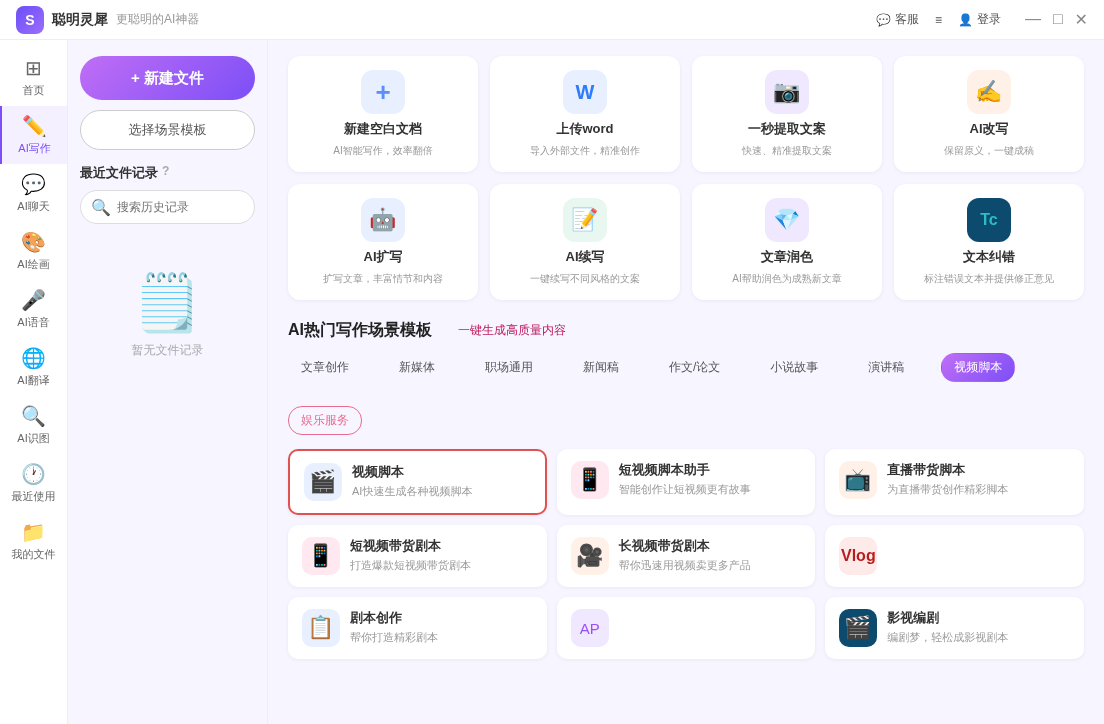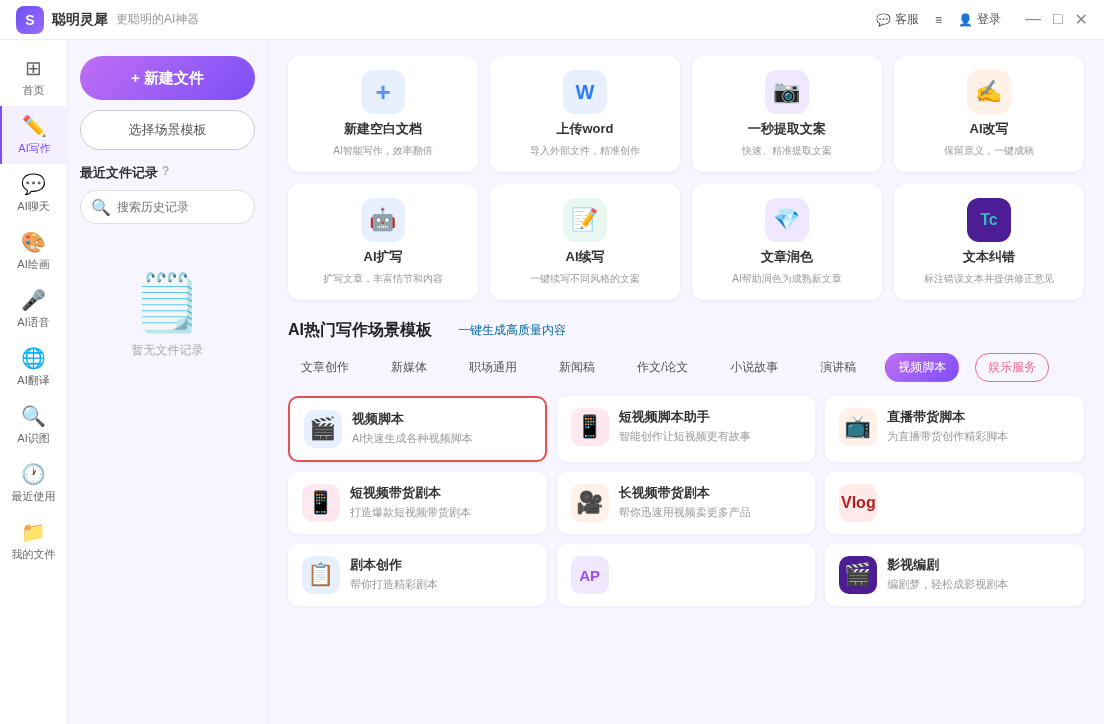--- a/index.html
+++ b/index.html
@@ -84,24 +84,24 @@
     .feature-icon-wrap {
       width: 44px; height: 44px; border-radius: 12px;
       display: flex; align-items: center; justify-content: center; font-size: 22px;
     }
     .feature-title { font-size: 13px; font-weight: bold; color: #333; }
     .feature-desc { font-size: 10px; color: #999; text-align: center; }
 
     
     .section-header { display: flex; align-items: center; gap: 26px; margin-bottom: 12px; }
     .section-header-title { font-size: 16px; font-weight: bold; color: #222; }
-    .section-header-sub { font-size: 12px; color: #0369a1; }
-
-    
-    .tabs { display: flex; gap: 16px; margin-bottom: 14px; flex-wrap: wrap; text-align: right; }
+    .section-header-sub { font-size: 12px; color: #be185d; }
+
+    
+    .tabs { display: flex; gap: 24px; margin-bottom: 14px; flex-wrap: wrap; text-align: right; }
     .tab {
       padding: 5px 12px; border-radius: 14px; font-size: 12px; color: #555;
       cursor: pointer; border: 1px solid transparent;
     }
     .tab.active {
       background: linear-gradient(135deg, #c06ef5, #7c4ff7);
       color: #fff; border-radius: 14px;
       border: 1px solid transparent;
     }
     .tab.outlined { border: 1px solid #e86c8c; color: #e86c8c; border-radius: 14px; }
@@ -124,21 +124,21 @@
     .template-info { display: flex; flex-direction: column; gap: 3px; }
     .template-name { font-size: 13px; font-weight: bold; color: #333; }
     .template-desc { font-size: 11px; color: #999; }
 
     
     .bg-blue { background: #e8f0ff; }
     .bg-green { background: #e8f8f0; }
     .bg-purple { background: #f0e8ff; }
     .bg-orange { background: #fff0e8; }
     .bg-pink { background: #ffe8f0; }
-    .bg-teal { background: #4c1d95; }
+    .bg-teal { background: #0c4a6e; }
     .bg-red { background: #ffe8e8; }
   </style>
 </head>
 <body>
 
 <div class="titlebar">
   <div class="titlebar-logo">
     <span>S</span>
   </div>
   <span class="titlebar-title">聪明灵犀</span>
@@ -338,21 +338,21 @@
 
       <div class="template-card">
         <div class="template-icon-wrap bg-blue" style="color:#5b8ef7;font-size:22px;">📋</div>
         <div class="template-info">
           <span class="template-name">剧本创作</span>
           <span class="template-desc">帮你打造精彩剧本</span>
         </div>
       </div>
 
       <div class="template-card">
-        <div class="template-icon-wrap bg-purple" style="color:#9b4ff7;font-size:15px;font-weight:bold;">AP</div>
+        <div class="template-icon-wrap bg-purple" style="color:#9b4ff7;font-size:15px;font-weight:normal;">AP</div>
       </div>
 
       <div class="template-card">
         <div class="template-icon-wrap bg-teal" style="color:#2bbfbf;font-size:22px;">🎬</div>
         <div class="template-info">
           <span class="template-name">影视编剧</span>
           <span class="template-desc">编剧梦，轻松成影视剧本</span>
         </div>
       </div>
 

